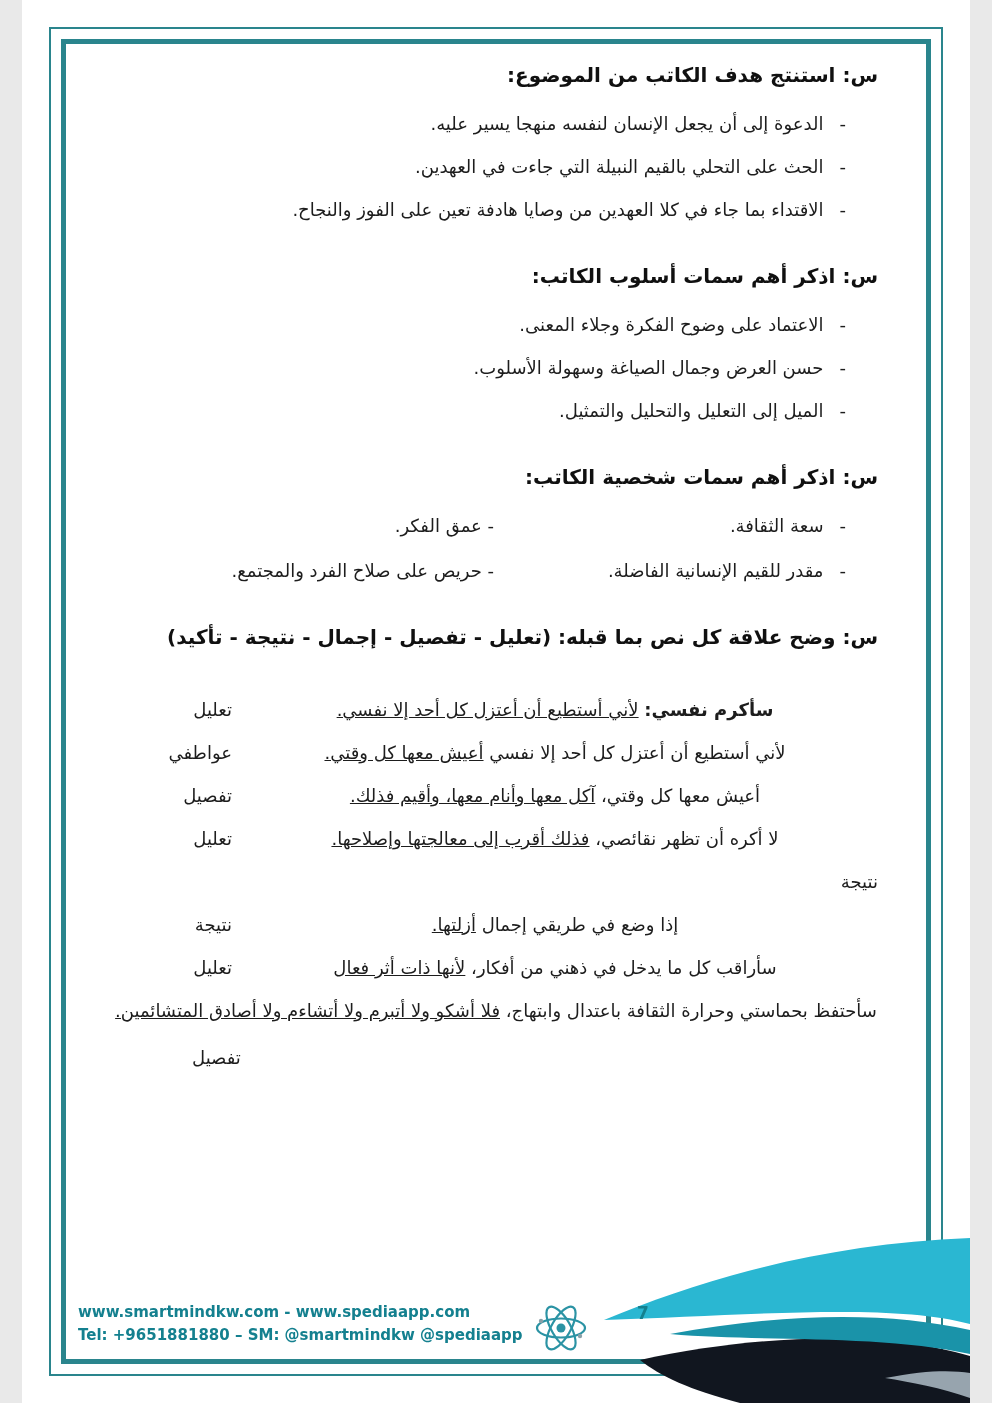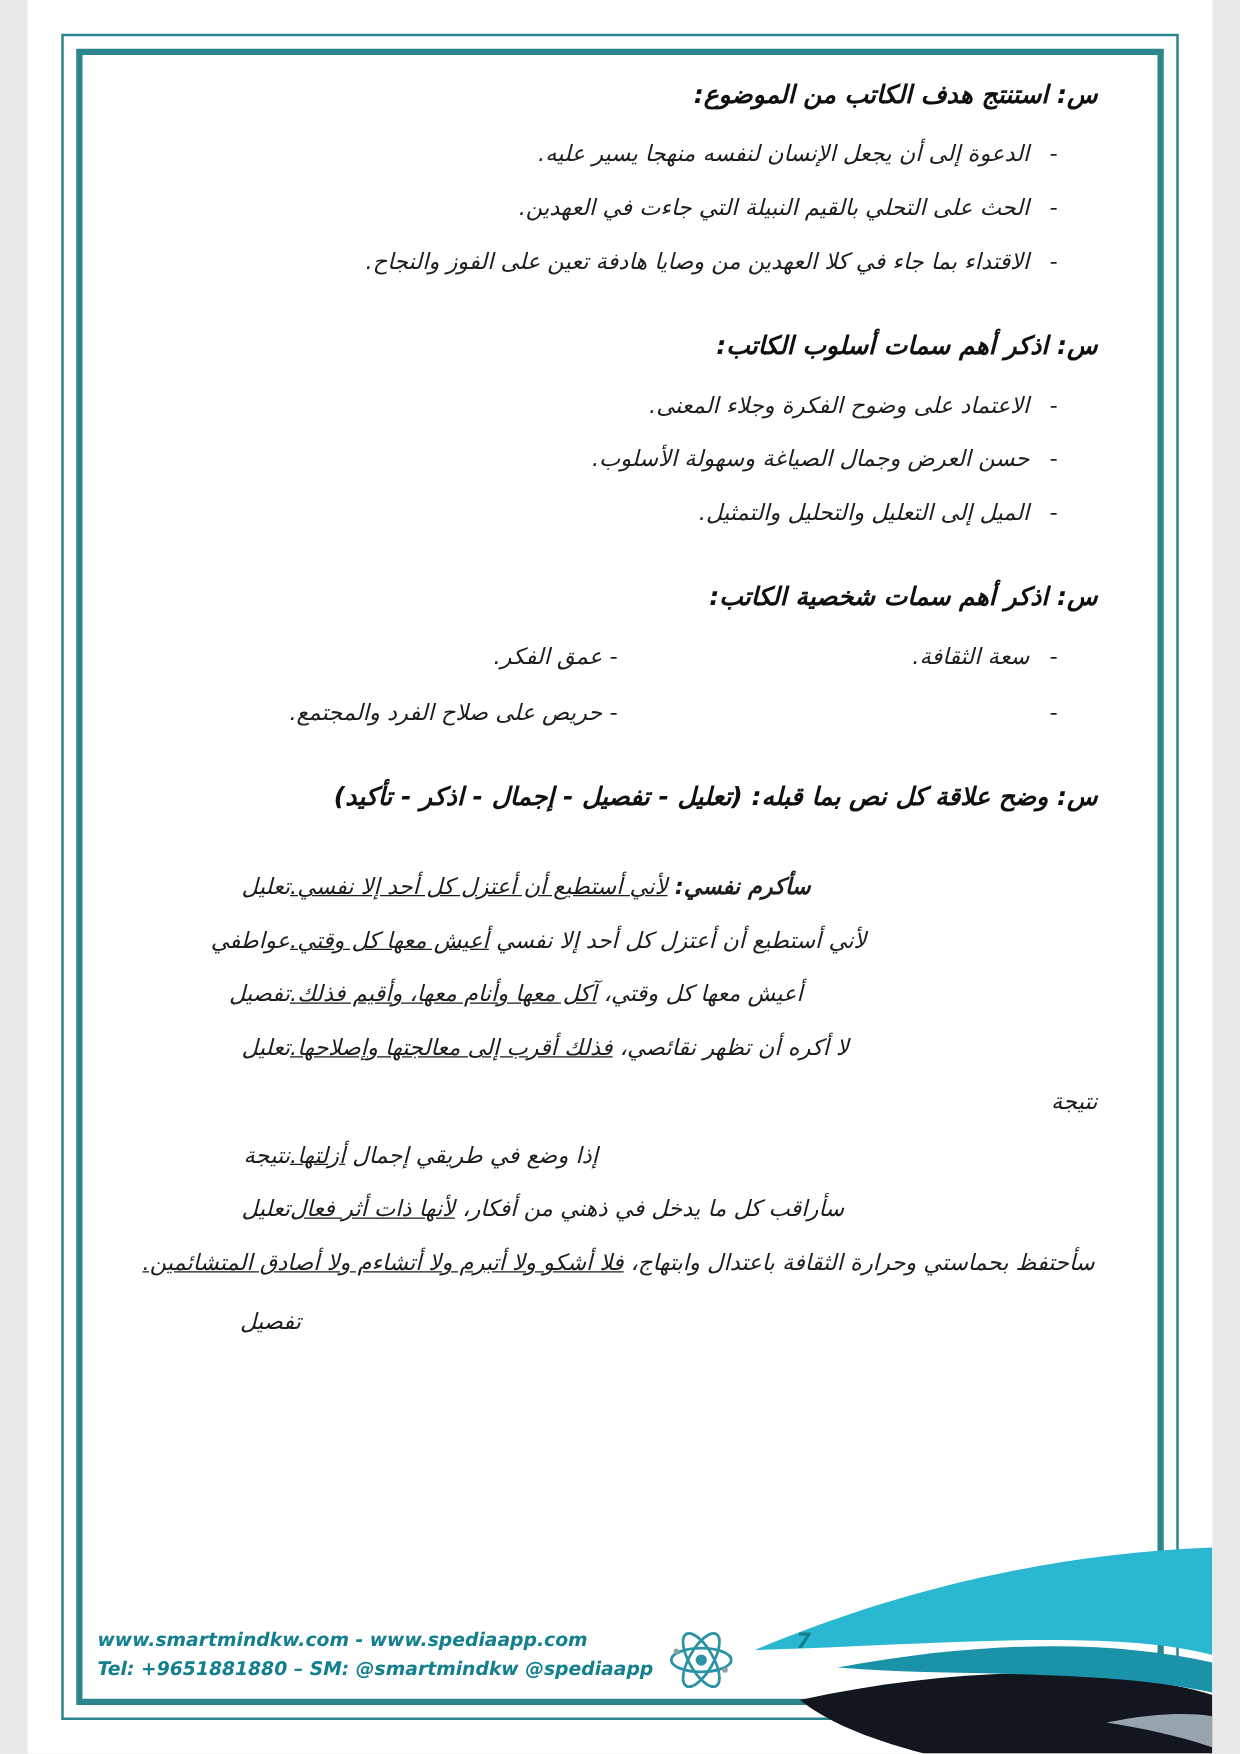--- a/index.html
+++ b/index.html
@@ -1,20 +1,20 @@
 <!DOCTYPE html>
 <html lang="ar" style="--frame: #2a858d; --footer-text: #14808f; --wave-teal: #2ab7d2; --wave-teal-dark: #1a93a9; --wave-black: #11161f; --wave-gray: #97a4ae;"><head>
 <meta charset="utf-8">
 <style>
   * { margin:0; padding:0; box-sizing:border-box; }
   html,body { background:#e9e9e9; }
   body { font-family:"DejaVu Sans", sans-serif; }
   .page {
     position:relative; width:948px; height:1403px; margin:0 auto;
-    background:#fff; overflow:hidden; direction:rtl;font-style:italic;
+    background:#fff; overflow:hidden; direction:rtl;
   }
   .frame-outer {
     position:absolute; inset:27px; border:2px solid var(--frame,#2a858d);
     pointer-events:none; z-index:1;
   }
   .frame-inner {
     position:absolute; inset:39px; border:5px solid var(--frame,#2a858d);
     pointer-events:none; z-index:1;
   }
   .content {
@@ -27,21 +27,21 @@
   }
   .section { margin-bottom:38px; }
   .bullet { display:flex; gap:16px; padding-right:32px; margin-bottom:16px; }
   .dash { flex-shrink:0; }
   .trait-row { display:flex; padding-right:32px; margin-bottom:18px; align-items:baseline; }
   .trait-right { flex:1; display:flex; gap:16px; }
   .trait-left { width:380px; flex-shrink:0; }
   .relations { margin-top:18px; }
   .relations .qheading { margin-bottom:44px; }
   .rel-row { display:flex; align-items:baseline; margin-bottom:16px; }
-  .rel-text { flex:1; text-align:left; }
+  .rel-text { flex:1; text-align:center; }
   .rel-label { width:118px; flex-shrink:0; }
   .rel-row-wide { display:block; }
   .rel-label-below { text-align:left; padding-left:78px; margin-top:20px; }
   .b { font-weight:bold; }
   .u { text-decoration:underline; }
   .footer-text {
     position:absolute; left:56px; bottom:56px; direction:ltr;
     color:var(--footer-text,#14808f); font-weight:bold; font-size:15px;
     line-height:1.55; z-index:6;
   }
@@ -99,27 +99,28 @@
       <div class="trait-row">
         <div class="trait-right">
           <span class="dash">-</span>
           <span>سعة الثقافة.</span>
         </div>
         <div class="trait-left">- عمق الفكر.</div>
       </div>
       <div class="trait-row">
         <div class="trait-right">
           <span class="dash">-</span>
+          <span>مقدر للقيم الإنسانية الفاضلة.</span>
         </div>
         <div class="trait-left">- حريص على صلاح الفرد والمجتمع.</div>
       </div>
     </div>
 
     <div class="section relations">
-      <div class="qheading">س: وضح علاقة كل نص بما قبله: (تعليل - تفصيل - إجمال - اذكر - تأكيد)</div>
+      <div class="qheading">س: وضح علاقة كل نص بما قبله: (تعليل - تفصيل - إجمال - نتيجة - تأكيد)</div>
 
       <div class="rel-row">
         <div class="rel-text">
           <span class="b">سأكرم نفسي:</span>
           <span class="u">لأني أستطيع أن أعتزل كل أحد إلا نفسي.</span>
         </div>
         <div class="rel-label">تعليل</div>
       </div>
 
       <div class="rel-row">

